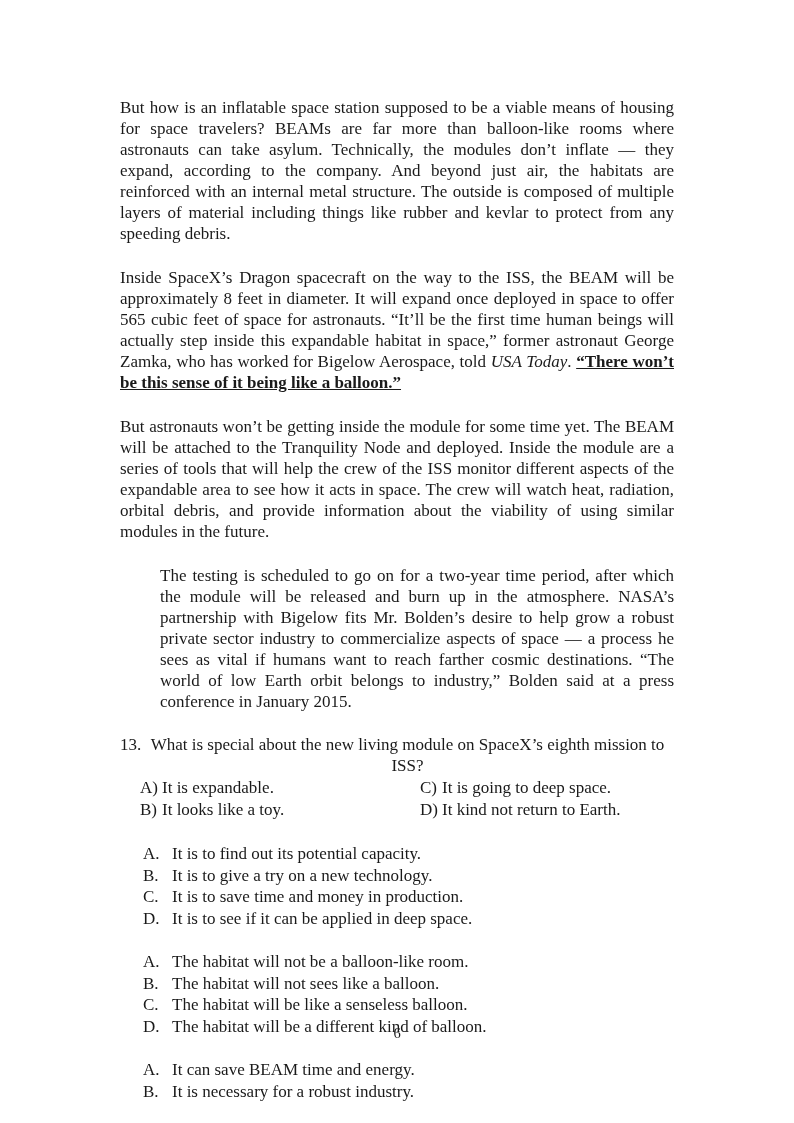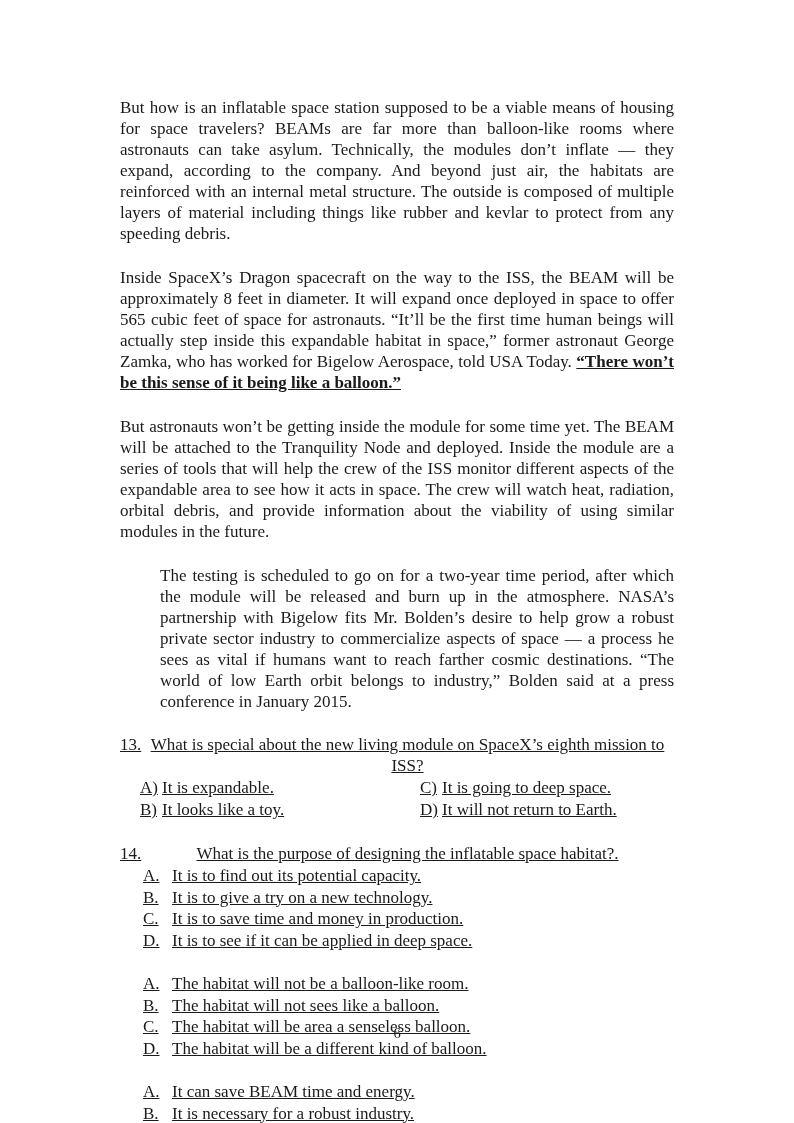--- a/index.html
+++ b/index.html
@@ -23,26 +23,26 @@
     width: 554px;
     padding-top: 97px;
     font-size: 17px;
   }
   .para {
     margin: 0 0 23px 0;
     text-align: justify;
     line-height: 21px;
   }
   .para:last-child { margin-bottom: 0; margin-left: 40px; }
-  .seg-italic { }
+  .seg-italic { font-style: italic; }
   .seg-bold-underline {
     font-weight: bold;
     text-decoration: underline;
   }
-  .question { margin-top: 22px; text-decoration: underline; }
+  .question { margin-top: 22px; }
   .q-head {
     display: flex;
     line-height: 21px;
   }
   .q-num {
     width: 21px;
     flex-shrink: 0;
   }
   .q-text { flex: 1; text-align: center; }
   .options { margin-top: 1px; }
@@ -102,29 +102,25 @@
             <div class="opt">
               <span class="opt-label">B)</span>
               <span class="opt-text">It looks like a toy.</span>
             </div>
             <div class="opt">
               <span class="opt-label">C)</span>
               <span class="opt-text">It is going to deep space.</span>
             </div>
             <div class="opt">
               <span class="opt-label">D)</span>
-              <span class="opt-text">It will not return to Earth.</span>
+              <span class="opt-text">It kind not return to Earth.</span>
             </div>
           </div>
         </div>
         <div class="question">
-          <div class="q-head">
-            <span class="q-num">14.</span>
-            <span class="q-text">What is the purpose of designing the inflatable space habitat?.</span>
-          </div>
           <div class="options options-1col">
             <div class="opt">
               <span class="opt-label">A.</span>
               <span class="opt-text">It is to find out its potential capacity.</span>
             </div>
             <div class="opt">
               <span class="opt-label">B.</span>
               <span class="opt-text">It is to give a try on a new technology.</span>
             </div>
             <div class="opt">
@@ -142,21 +138,21 @@
             <div class="opt">
               <span class="opt-label">A.</span>
               <span class="opt-text">The habitat will not be a balloon-like room.</span>
             </div>
             <div class="opt">
               <span class="opt-label">B.</span>
               <span class="opt-text">The habitat will not sees like a balloon.</span>
             </div>
             <div class="opt">
               <span class="opt-label">C.</span>
-              <span class="opt-text">The habitat will be area a senseless balloon.</span>
+              <span class="opt-text">The habitat will be like a senseless balloon.</span>
             </div>
             <div class="opt">
               <span class="opt-label">D.</span>
               <span class="opt-text">The habitat will be a different kind of balloon.</span>
             </div>
           </div>
         </div>
         <div class="question">
           <div class="options options-1col">
             <div class="opt">

